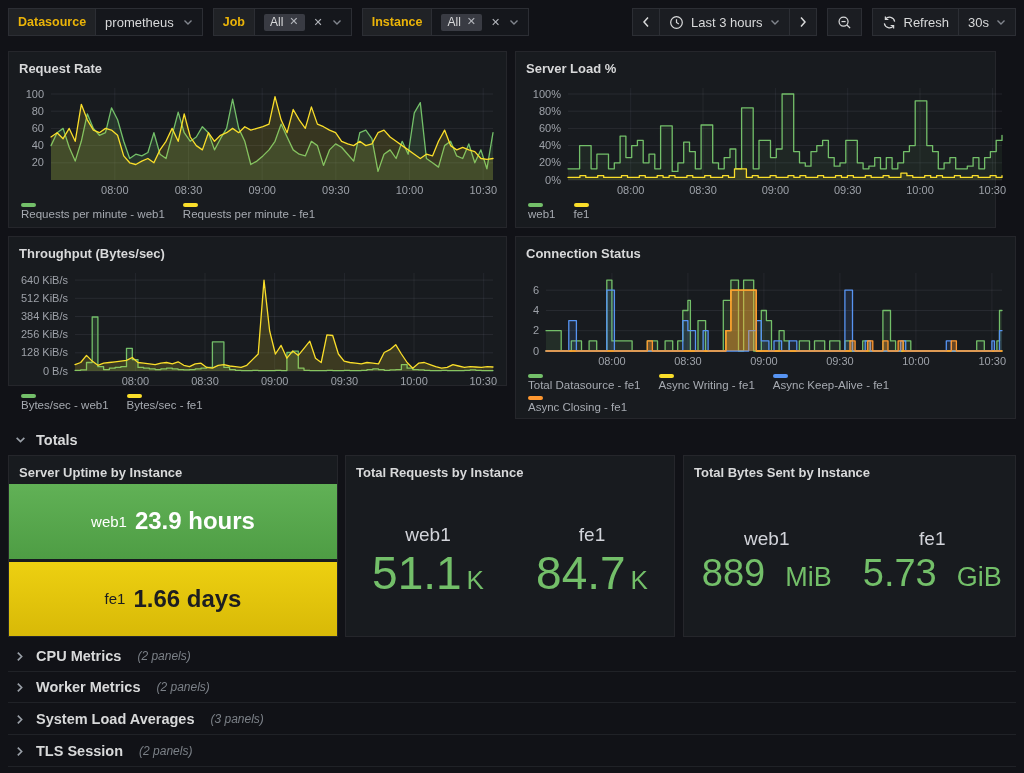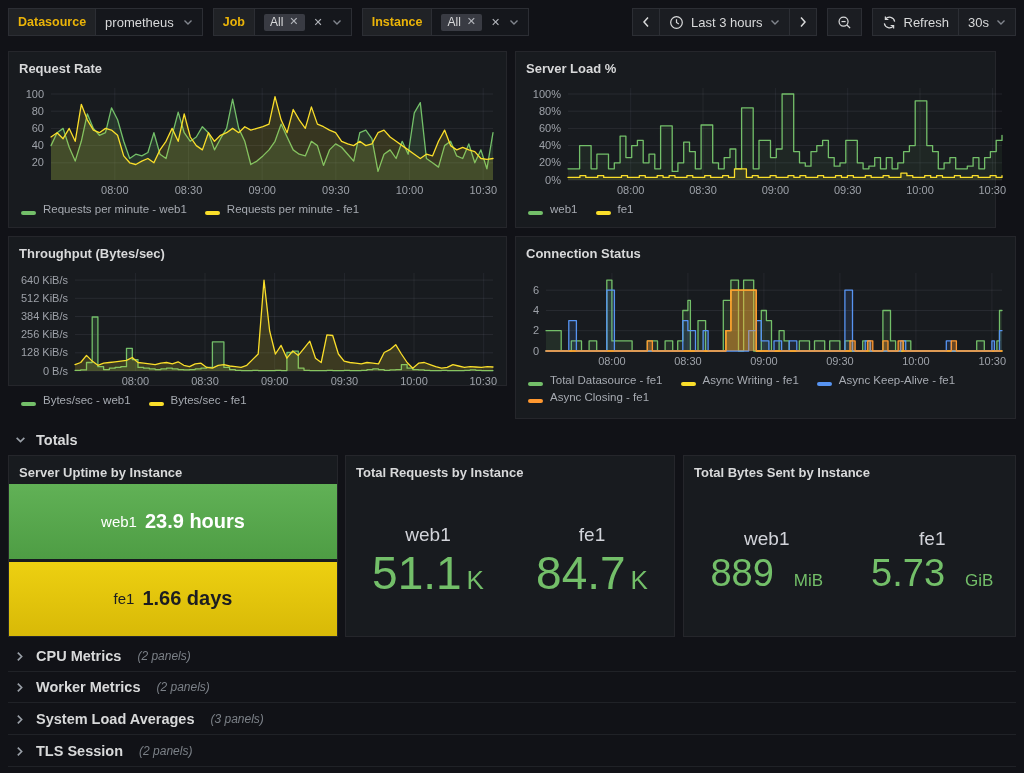--- a/index.html
+++ b/index.html
@@ -21,36 +21,36 @@
   .btn.joined-l { border-right:none; }
   .seg { display:flex; align-items:stretch; }
   svg.ic { display:block; }
 
   
   .panel { position:absolute; background:#181b1f; border:1px solid #25262b; }
   .panel-title { height:26px; display:flex; align-items:center; padding:6px 10px 0; font-size:13px; font-weight:700; color:#d8d9da; }
   .chart-svg { display:block; margin:4px 8px 0; }
   .chart-svg text { font-family:"Liberation Sans",sans-serif; font-size:11px; fill:#9da1a8; }
   .legend { display:flex; flex-wrap:wrap; column-gap:18px; row-gap:5px; padding:5px 12px 0; font-size:11.5px; color:#a6aab1; }
-  .legend-item { display:flex; align-items:flex-end; gap:7px; }
+  .legend-item { display:flex; align-items:flex-start; gap:1px;flex-direction:column; }
   .legend-dash { width:15px; height:4px; border-radius:2px; flex:0 0 auto; }
 
   
   .uptime-bars { position:absolute; left:0; right:0; top:28px; bottom:0; display:flex; flex-direction:column; gap:3px; }
   .uptime-bar { flex:1; display:flex; align-items:center; justify-content:center; gap:8px; }
   .uptime-name { font-size:15px; font-weight:500; }
-  .uptime-value { font-size:20px; font-weight:700; }
+  .uptime-value { font-size:24px; font-weight:700; }
   .stat-grid { position:absolute; left:0; right:0; top:28px; bottom:0; display:flex; }
   .stat-cell { flex:1; display:flex; flex-direction:column; align-items:center; justify-content:center; gap:4px; }
   .stat-label { font-size:19px; color:#d2d4da; }
   .stat-value { color:#73bf69; font-weight:500; line-height:1; }
   .stat-value .num-lg { font-size:46px; }
   .stat-value .num-md { font-size:38px; }
   .stat-value .unit-lg { font-size:26px; margin-left:5px; }
-  .stat-value .unit-md { font-size:17px; margin-left:20px; }
+  .stat-value .unit-md { font-size:27px; margin-left:20px; }
 
   
   .dash-row { position:absolute; left:8px; right:8px; height:31px; display:flex; align-items:center; gap:10px; padding:0 6px; }
   .dash-row.bordered { border-bottom:1px solid #202227; }
   .row-chevron { color:#9aa0a8; font-size:15px; width:12px; display:flex; justify-content:center; }
   .row-title { font-size:14.5px; font-weight:700; color:#d8d9da; }
   .row-count { font-size:12px; font-style:italic; color:#7b8087; margin-left:6px; }
 </style>
 </head>
 <body>

